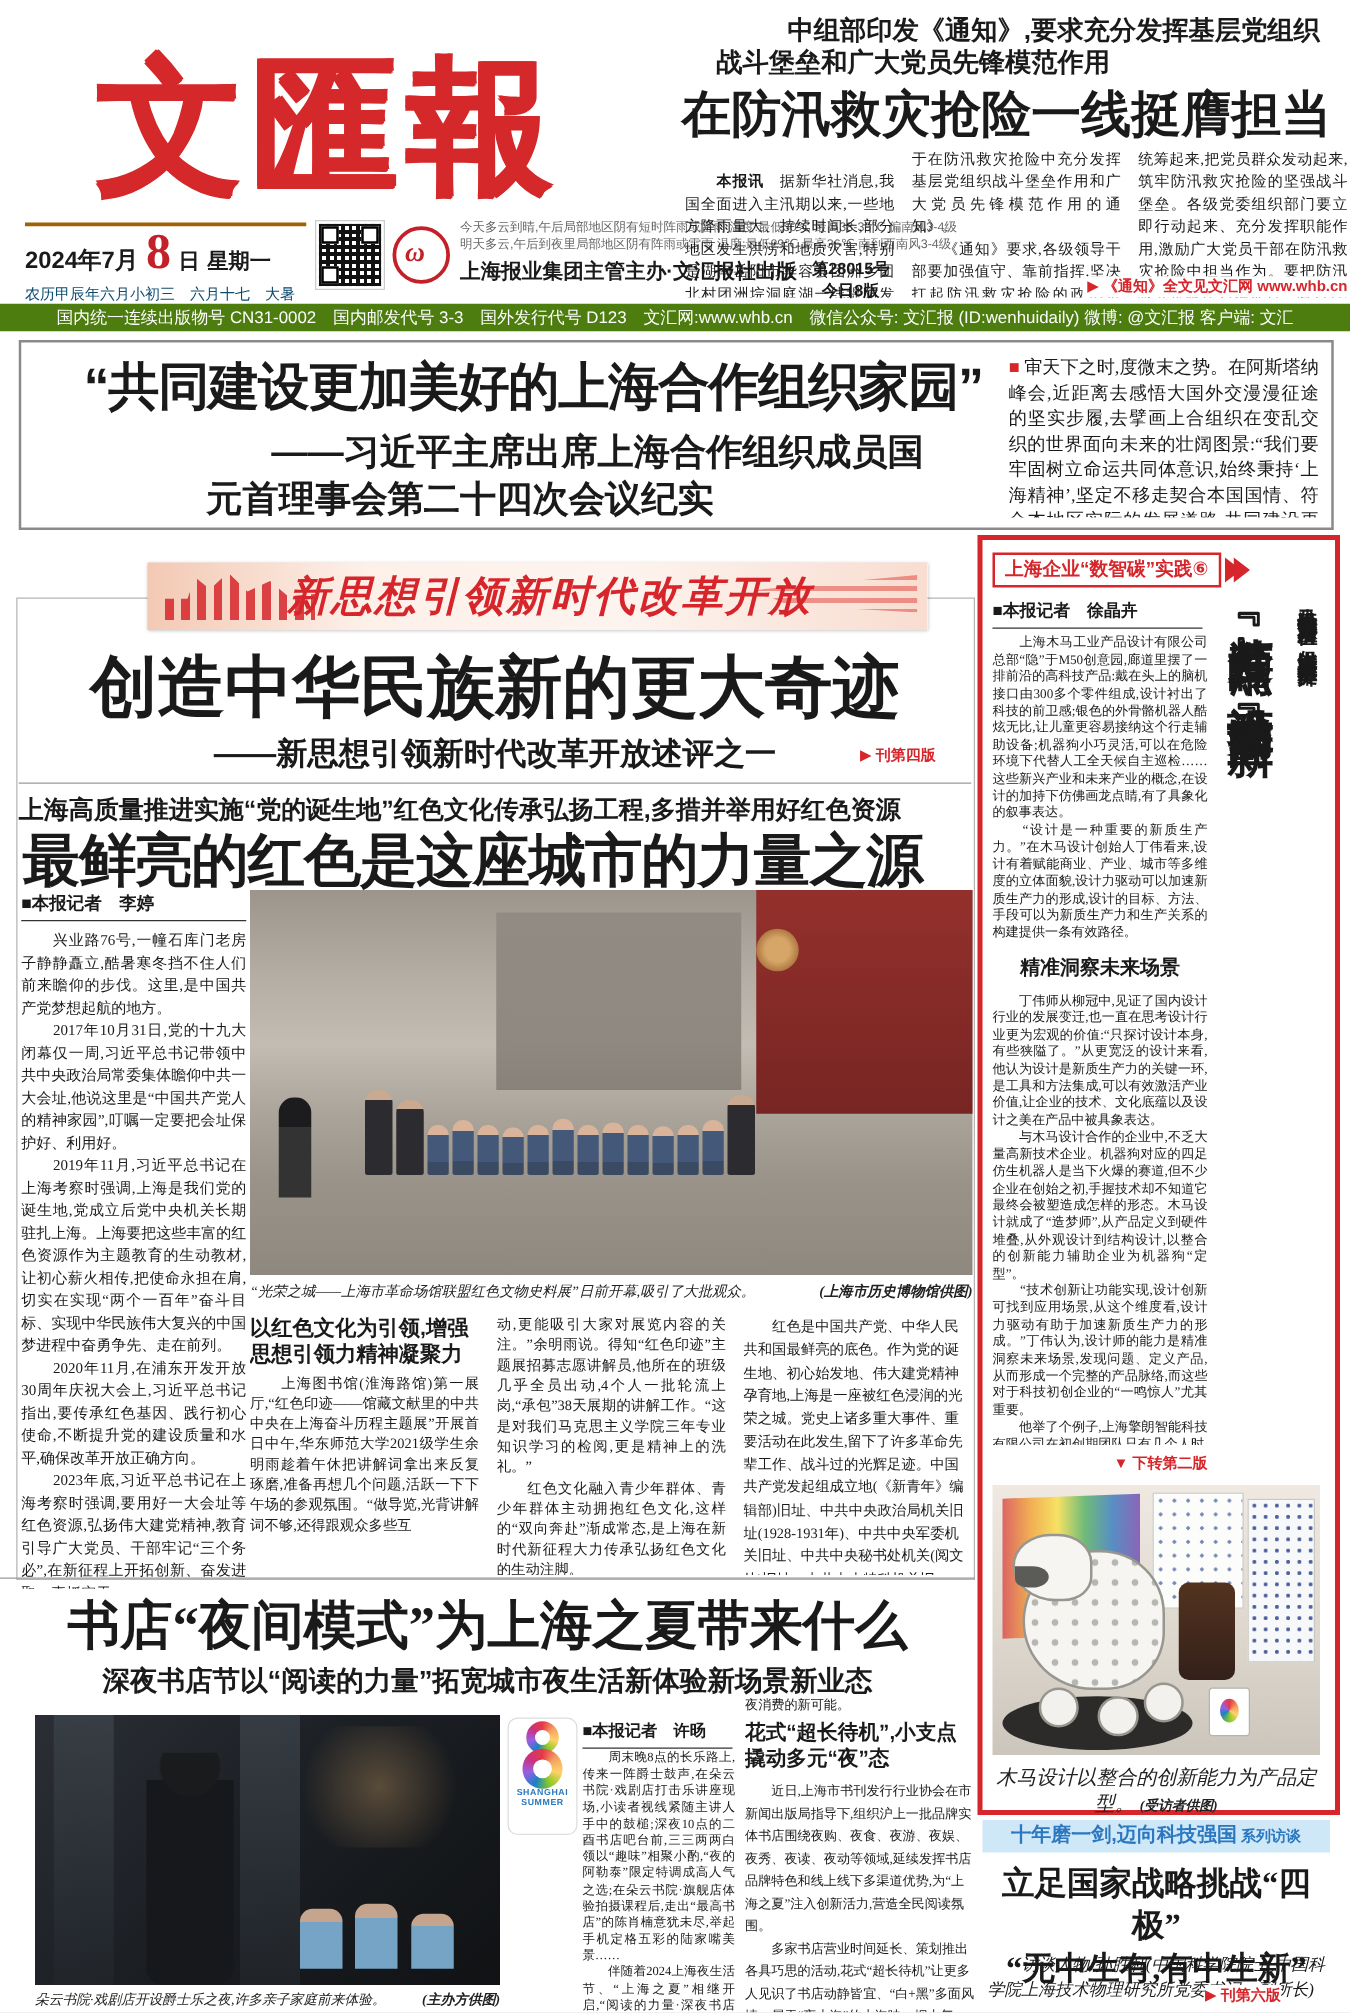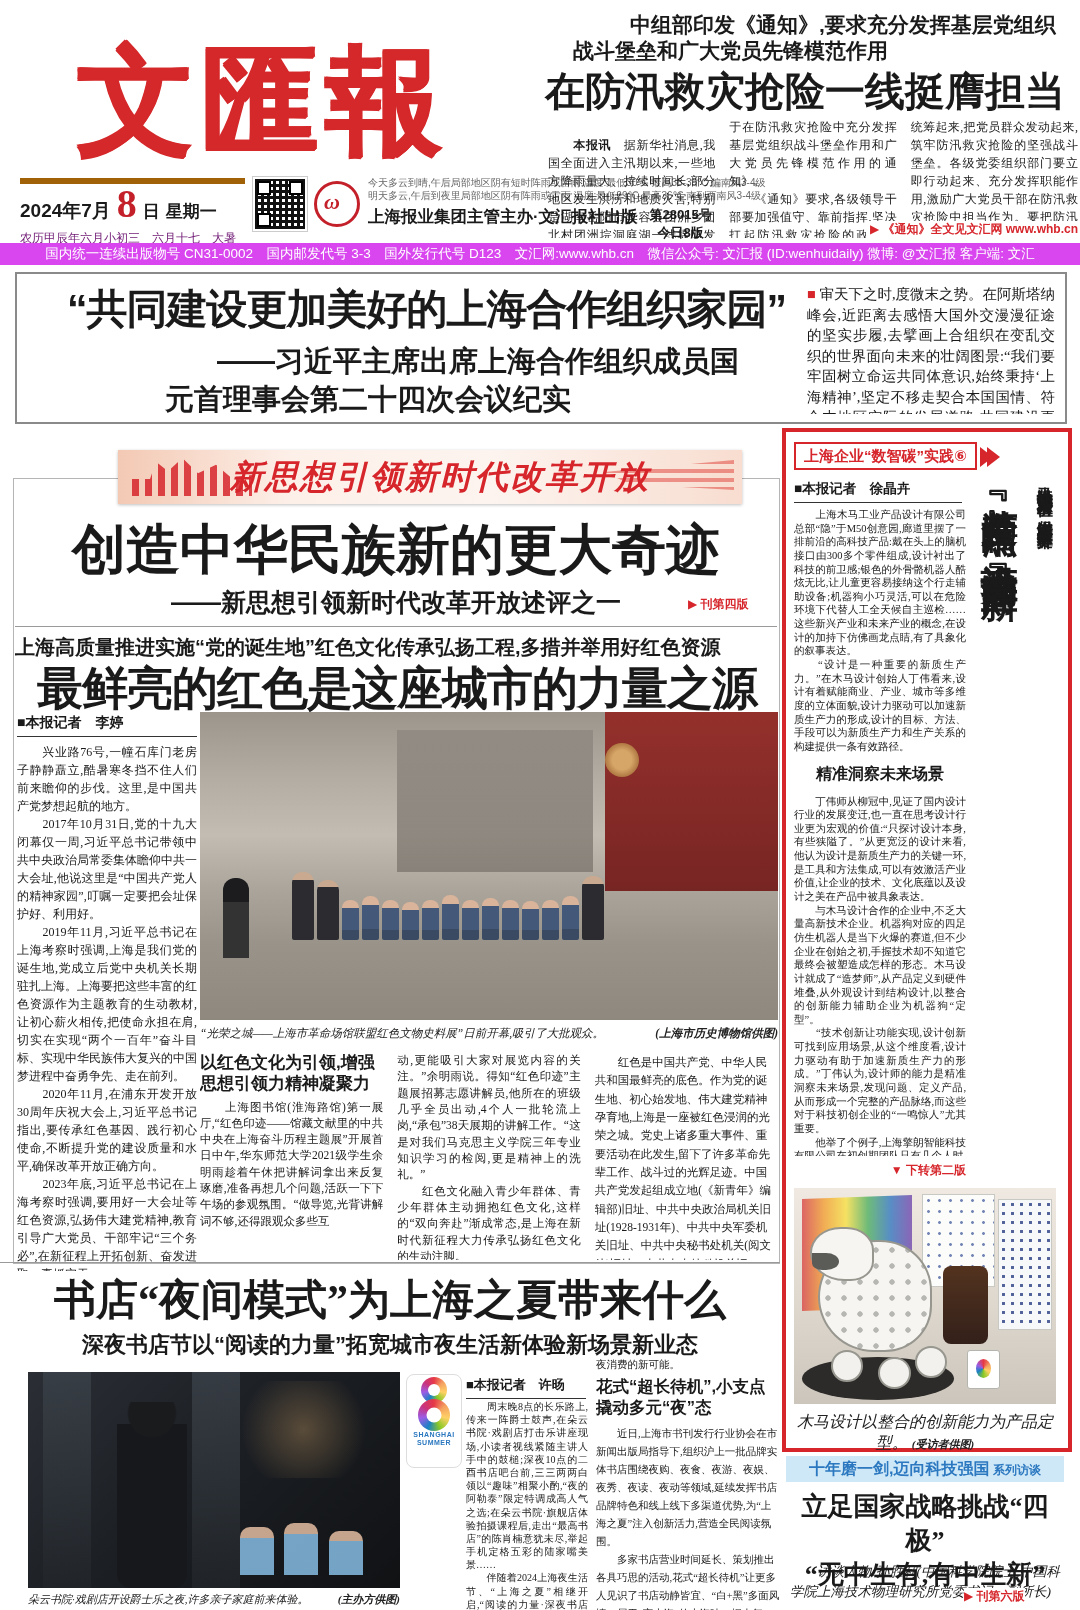--- a/index.html
+++ b/index.html
@@ -11,30 +11,30 @@
   .just{text-align:justify;}
   .pre{white-space:pre-line;}
   .red{color:#d6252b;}
   .bold{font-weight:bold;}
   .clip{overflow:hidden;}
 
   
   .masthead-title{font-size:118px;font-weight:900;color:#d5282a;letter-spacing:6px;
      font-family:"Liberation Serif","DejaVu Serif",serif;
      text-shadow:2px 0 0 #d5282a,0 2px 0 #d5282a,1px 1px 0 #d5282a;}
-  .dateline{border-top:6px solid #a16207;}
+  .dateline{border-top:3px solid #a16207;}
   .qr{background:
       repeating-linear-gradient(0deg,#111 0 3px,transparent 3px 6px),
       repeating-linear-gradient(90deg,#111 0 3px,#fff 3px 6px);
       border:2px solid #fff;outline:1px solid #ccc;}
   .qr i{position:absolute;width:10px;height:10px;border:2px solid #000;background:#fff;}
   .logo-ring{width:40px;height:40px;border:3px solid #c4202a;border-radius:50%;position:relative;}
   .logo-ring b{position:absolute;left:7px;top:5px;font-size:22px;color:#c4202a;font-style:italic;}
 
-  .infobar{background:#d946ef;color:#fff;font-size:13.5px;line-height:22px;text-align:center;
+  .infobar{background:#4d7c0f;color:#fff;font-size:13.5px;line-height:22px;text-align:center;
      font-family:"Liberation Sans","DejaVu Sans",sans-serif;}
 
   .boxed{border:2px solid #8a8a8a;}
   .hairline{background:#9a9a9a;}
 
   .banner-reform{background:linear-gradient(90deg,#f3c9b4 0%,#fdf0e9 28%,#fdf4ef 60%,#f8ddd0 100%);
      box-shadow:0 1px 3px rgba(0,0,0,.25);padding-left:20px;}
   .banner-reform .skyline{position:absolute;left:14px;top:8px;width:120px;height:38px;
      background:repeating-linear-gradient(90deg,#d6252b 0 7px,transparent 7px 13px);
      clip-path:polygon(0 100%,0 55%,15% 55%,20% 10%,30% 35%,42% 0,55% 40%,70% 18%,82% 50%,100% 45%,100% 100%);opacity:.85;}
@@ -117,21 +117,21 @@
 
   <div class="ab masthead-title" style="left:76px;top:22px;">文匯報</div>
 
   <div class="ab dateline" style="left:20px;top:178px;width:225px;height:56px;">
     <div style="display:flex;align-items:baseline;gap:6px;padding-top:4px;">
       <span class="sans bold" style="font-size:19px;">2024年7月</span>
       <span class="serif bold" style="font-size:40px;color:#c4202a;line-height:.8;">8</span>
       <span class="sans bold" style="font-size:17px;">日</span>
       <span class="sans bold" style="font-size:17px;">星期一</span>
     </div>
-    <div class="sans" style="font-size:12px;margin-top:6px;color:#701a75;">农历甲辰年六月小初三　六月十七　大暑</div>
+    <div class="sans" style="font-size:12px;margin-top:6px;color:#0c4a6e;">农历甲辰年六月小初三　六月十七　大暑</div>
   </div>
 
   <div class="ab qr" style="left:253px;top:177px;width:50px;height:50px;">
     <i style="left:2px;top:2px;"></i>
       <i style="right:2px;top:2px;"></i>
       <i style="left:2px;bottom:2px;"></i>
   </div>
 
   <div class="ab" style="left:314px;top:181px;">
     <div class="logo-ring">
@@ -185,21 +185,21 @@
     <span>新思想引领新时代改革开放</span>
   </div>
 
   <div class="ab serif" style="left:15px;top:514px;width:762px;text-align:center;font-size:54px;font-weight:900;">创造中华民族新的更大奇迹</div>
   <div class="ab sans bold" style="left:15px;top:586px;width:762px;text-align:center;font-size:25px;">——新思想引领新时代改革开放述评之一</div>
   <div class="ab sans bold red" style="left:688px;top:596px;font-size:12px;">▶ 刊第四版</div>
 
   <div class="ab hairline" style="left:15px;top:626px;width:762px;height:1px;"></div>
 
   <div class="ab sans bold" style="left:15px;top:634px;width:762px;text-align:left;font-size:20px;">上海高质量推进实施“党的诞生地”红色文化传承弘扬工程,多措并举用好红色资源</div>
-  <div class="ab sans" style="left:18px;top:658px;width:758px;text-align:center;font-size:46px;font-weight:900;letter-spacing:-1px;">最鲜亮的红色是这座城市的力量之源</div>
+  <div class="ab sans" style="left:18px;top:658px;width:758px;font-size:46px;font-weight:900;letter-spacing:-1px;">最鲜亮的红色是这座城市的力量之源</div>
 
   <div class="ab" style="left:17px;top:714px;width:180px;">
     <div class="byline" style="font-size:14px;">■本报记者　李婷</div>
     <div class="just pre serif clip" style="margin-top:6px;height:528px;font-size:12px;line-height:1.5;">　　兴业路76号,一幢石库门老房子静静矗立,酷暑寒冬挡不住人们前来瞻仰的步伐。这里,是中国共产党梦想起航的地方。
 　　2017年10月31日,党的十九大闭幕仅一周,习近平总书记带领中共中央政治局常委集体瞻仰中共一大会址,他说这里是“中国共产党人的精神家园”,叮嘱一定要把会址保护好、利用好。
 　　2019年11月,习近平总书记在上海考察时强调,上海是我们党的诞生地,党成立后党中央机关长期驻扎上海。上海要把这些丰富的红色资源作为主题教育的生动教材,让初心薪火相传,把使命永担在肩,切实在实现“两个一百年”奋斗目标、实现中华民族伟大复兴的中国梦进程中奋勇争先、走在前列。
 　　2020年11月,在浦东开发开放30周年庆祝大会上,习近平总书记指出,要传承红色基因、践行初心使命,不断提升党的建设质量和水平,确保改革开放正确方向。
 　　2023年底,习近平总书记在上海考察时强调,要用好一大会址等红色资源,弘扬伟大建党精神,教育引导广大党员、干部牢记“三个务必”,在新征程上开拓创新、奋发进取、真抓实干。</div>
   </div>
 

